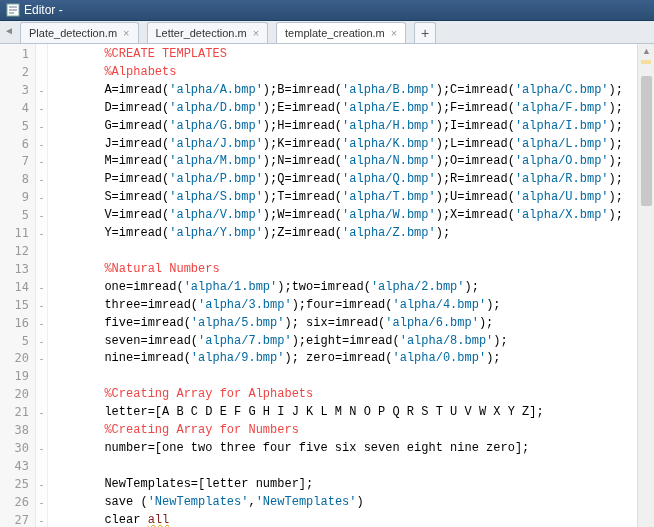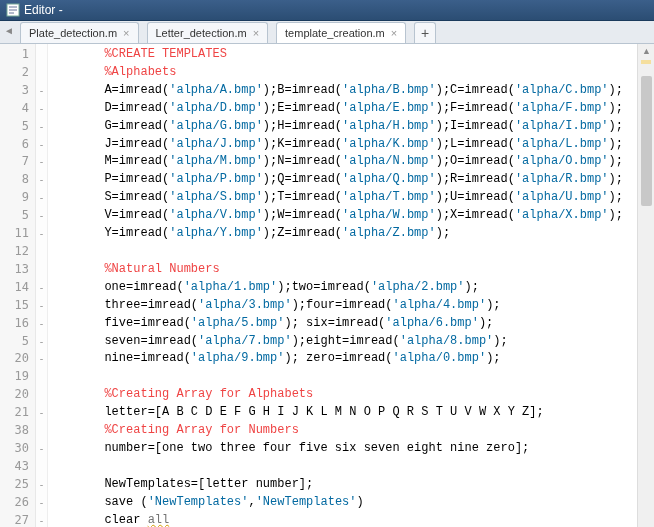--- a/index.html
+++ b/index.html
@@ -20,21 +20,21 @@
   .gutter { width: 36px; background: #f7f7f7; border-right: 1px solid #e8e8e8; text-align: right; padding-top: 2px; padding-right: 6px; font-family: Consolas, monospace; font-size: 12px; color: #999; line-height: 17.9px; user-select: none; }
   .folds { width: 12px; background: #fdfdfd; border-right: 1px solid #eee; padding-top: 2px; font-family: monospace; font-size: 10px; color: #999; line-height: 17.9px; text-align: center; user-select: none; }
   .code { flex: 1; padding: 2px 4px 0 6px; font-family: Consolas, "Courier New", monospace; font-size: 12px; line-height: 17.9px; color: #000; white-space: pre; overflow: hidden; }
   .scrollbar-v { position: absolute; right: 0; top: 0; width: 17px; height: 100%; background: #f0f0f0; border-left: 1px solid #ddd; }
   .thumb { position: absolute; top: 32px; left: 3px; width: 11px; height: 130px; background: #c8c8c8; border-radius: 2px; }
   .arr-up { position: absolute; top: 2px; left: 4px; color: #888; font-size: 9px; }
   .strip { position: absolute; top: 16px; left: 3px; right: 3px; height: 4px; background: #ffc107; opacity: .35; }
 
   .c-com { color: #ef4444; text-align: right; }
   .c-str { color: #0369a1; }
-  .c-kw  { color: #737373; text-decoration: underline wavy #d49b00; text-decoration-thickness: 1px; }
+  .c-kw  { color: #7f1d1d; text-decoration: underline wavy #d49b00; text-decoration-thickness: 1px; }
 </style>
 </head>
 <body>
 
 <div class="titlebar">
   <span class="icon">
     <svg width="14" height="14" viewBox="0 0 14 14">
         <rect x="1" y="1" width="12" height="12" fill="#fff" stroke="#7a9" stroke-width="1"></rect>
         <path d="M3 4h8M3 7h8M3 10h5" stroke="#679" stroke-width="1"></path>
       </svg>

